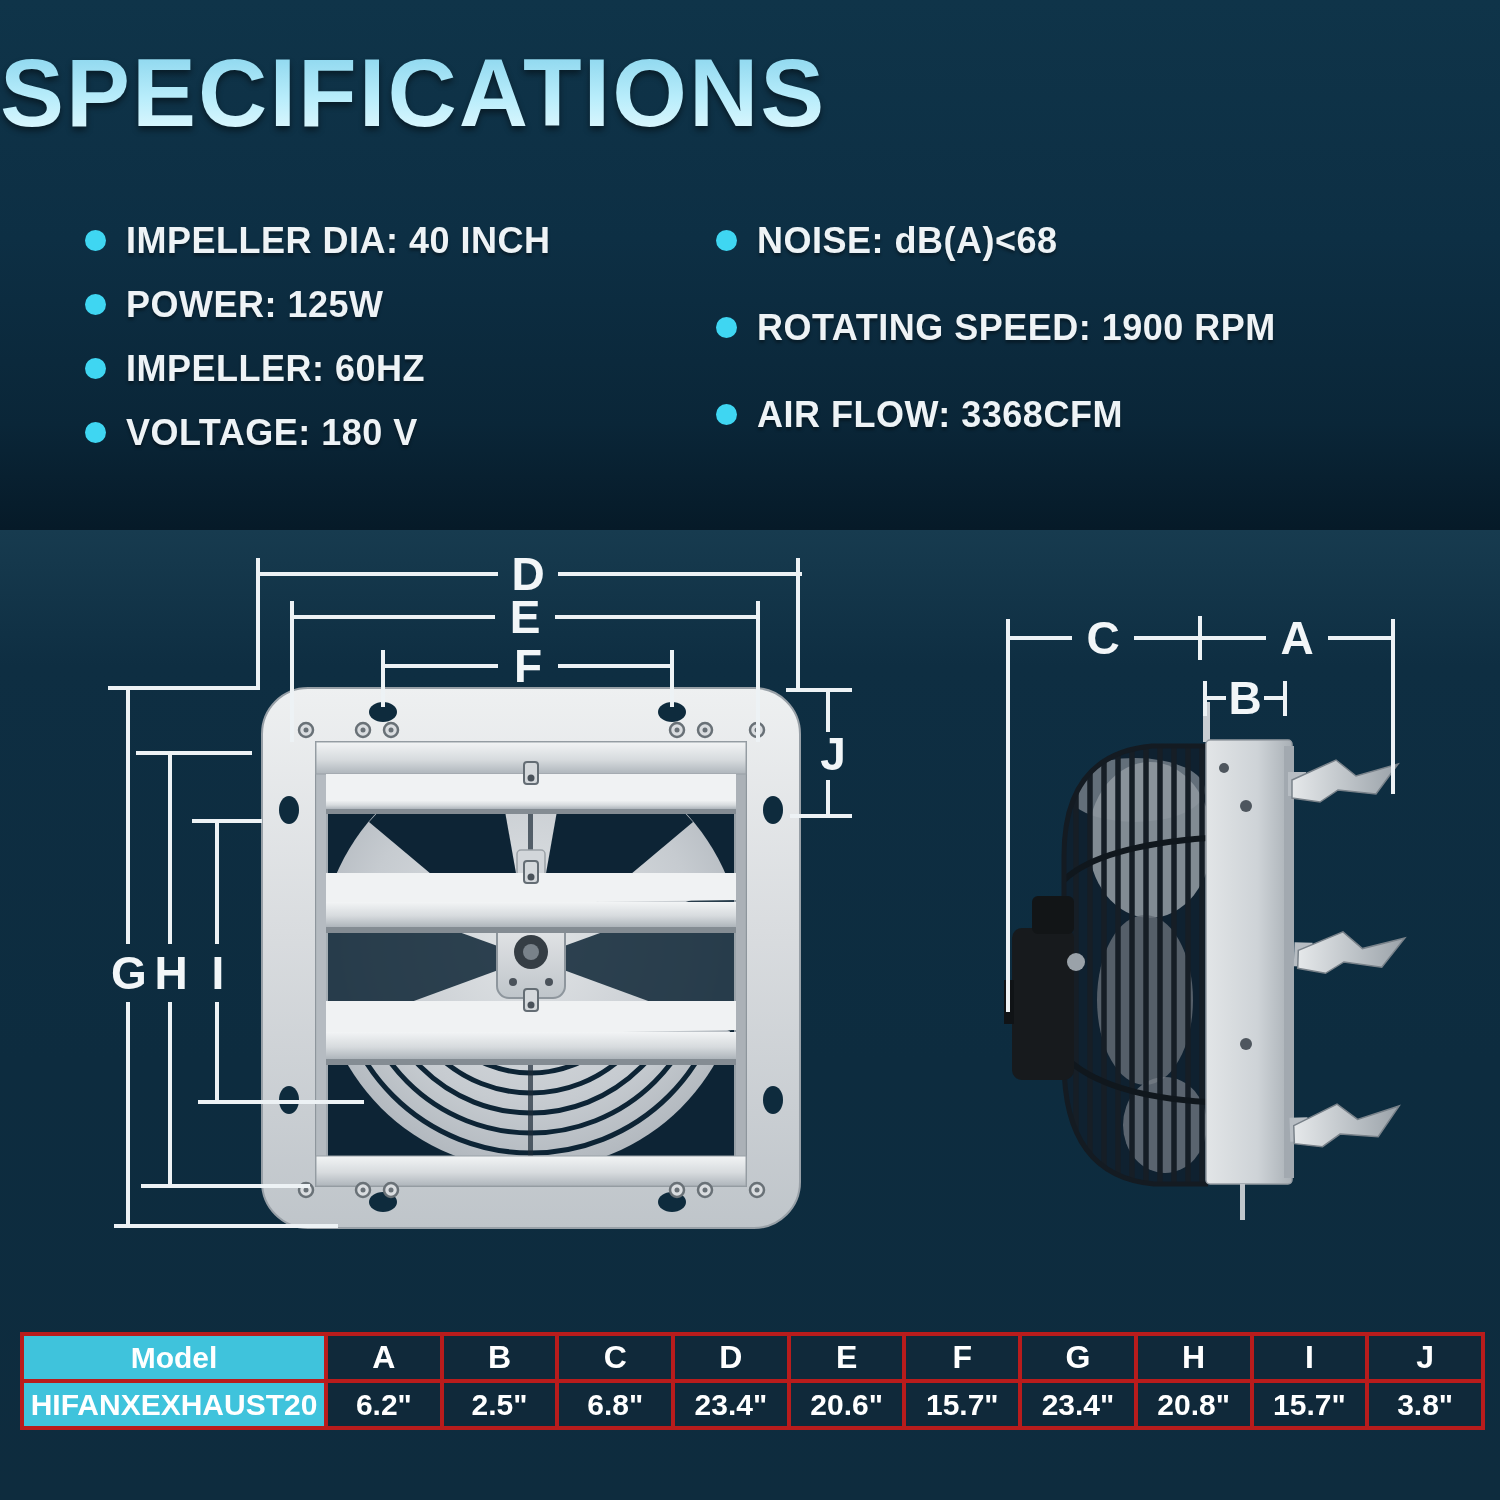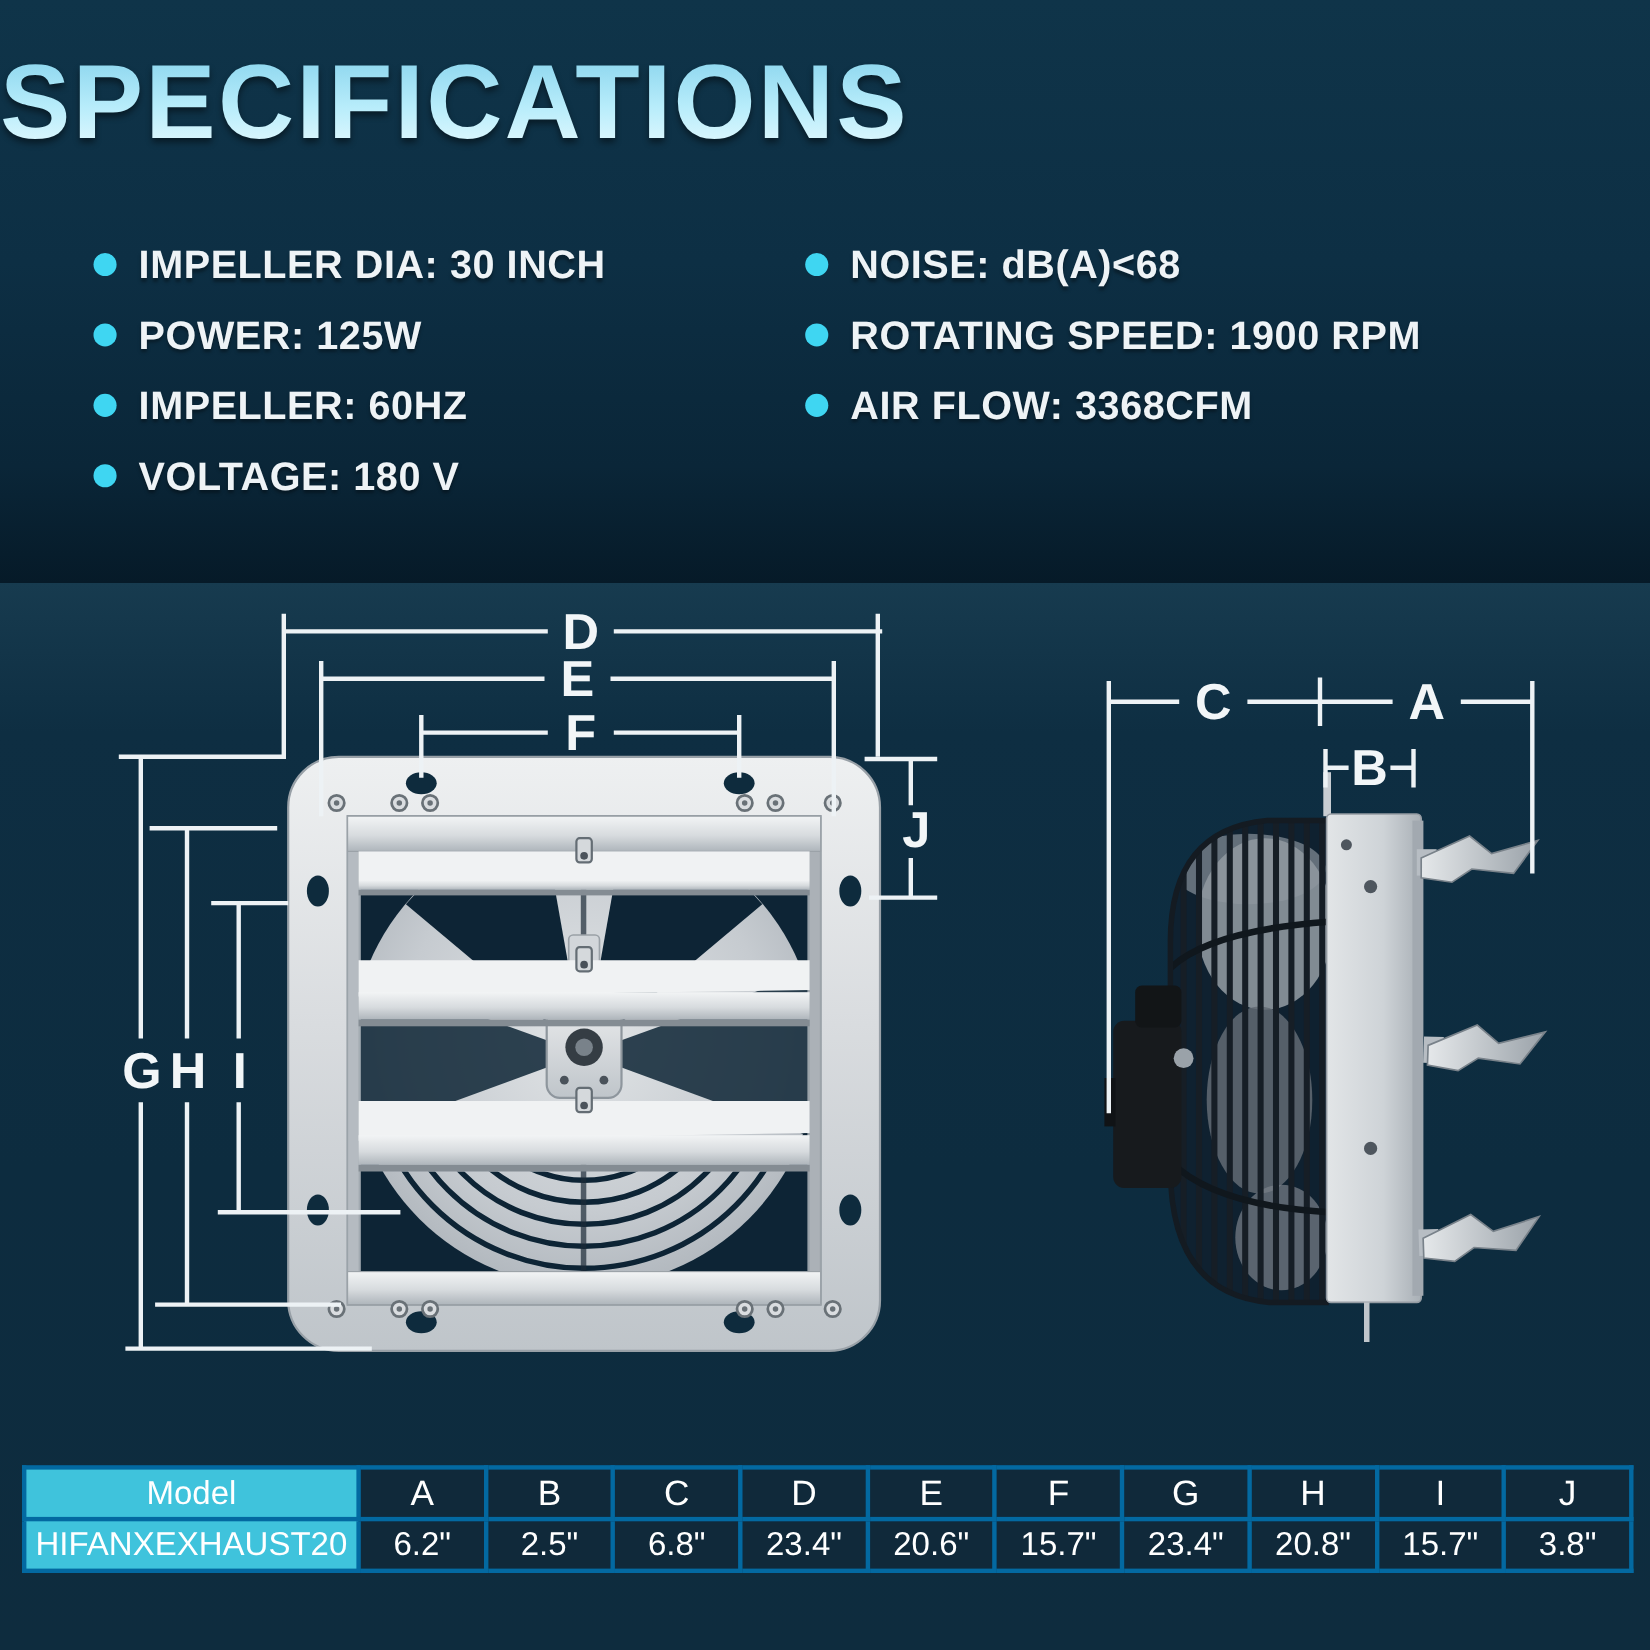--- a/index.html
+++ b/index.html
@@ -19,56 +19,56 @@
   .page-title{
     position:absolute;left:0;top:38px;width:1500px;text-align:left;
     font-size:96px;font-weight:bold;letter-spacing:2px;
     background:linear-gradient(180deg,#7ecfea 0%,#b9edfb 55%,#eefcff 100%);
     -webkit-background-clip:text;background-clip:text;
     color:transparent;-webkit-text-fill-color:transparent;
     filter:drop-shadow(0 4px 3px rgba(0,0,0,.45));
   }
   .spec-col{position:absolute;top:220px;display:flex;flex-direction:column;gap:23px;}
   .spec-col.left{left:85px;}
-  .spec-col.right{left:732px;}
+  .spec-col.right{left:716px;gap:46px;}
   .spec-item{display:flex;align-items:center;gap:20px;height:41px;}
   .bullet{width:21px;height:21px;border-radius:50%;background:#3fd6f2;flex:0 0 21px;}
   .spec-label{
     color:#eef3f6;font-size:36px;font-weight:bold;letter-spacing:.5px;white-space:nowrap;
     text-shadow:0 3px 3px rgba(0,0,0,.35);
   }
   svg.drawing{position:absolute;left:0;top:0;width:1500px;height:1500px;}
   .dim{stroke:#edf2f5;stroke-width:4;fill:none;stroke-linecap:square;}
   .dimlabel{
     fill:#f2f6f8;font-family:"Liberation Sans",sans-serif;
     font-size:46px;font-weight:bold;text-anchor:middle;
   }
   table.spec-table{
     position:absolute;left:20px;top:1332px;width:1465px;
     border-collapse:collapse;table-layout:fixed;
   }
   .spec-table th,.spec-table td{
-    border:4px solid #0369a1;height:43px;text-align:center;vertical-align:middle;
-    color:#ffffff;font-weight:normal;font-size:30px;background:#10293a;padding:0;
+    border:4px solid #b91c1c;height:43px;text-align:center;vertical-align:middle;
+    color:#ffffff;font-weight:bold;font-size:30px;background:#10293a;padding:0;
   }
   .spec-table th{font-size:32px;}
   .spec-table .model-cell{background:#3fc3dc;width:300px;font-size:30px;}
 </style>
 </head>
 <body>
 
 <div class="spec-section"></div>
 <div class="diagram-section"></div>
 
 <div class="page-title">SPECIFICATIONS</div>
 
 <div class="spec-col left">
   <div class="spec-item">
     <span class="bullet"></span>
-    <span class="spec-label">IMPELLER DIA: 30 INCH</span>
+    <span class="spec-label">IMPELLER DIA: 40 INCH</span>
   </div>
   <div class="spec-item">
     <span class="bullet"></span>
     <span class="spec-label">POWER: 125W</span>
   </div>
   <div class="spec-item">
     <span class="bullet"></span>
     <span class="spec-label">IMPELLER: 60HZ</span>
   </div>
   <div class="spec-item">

